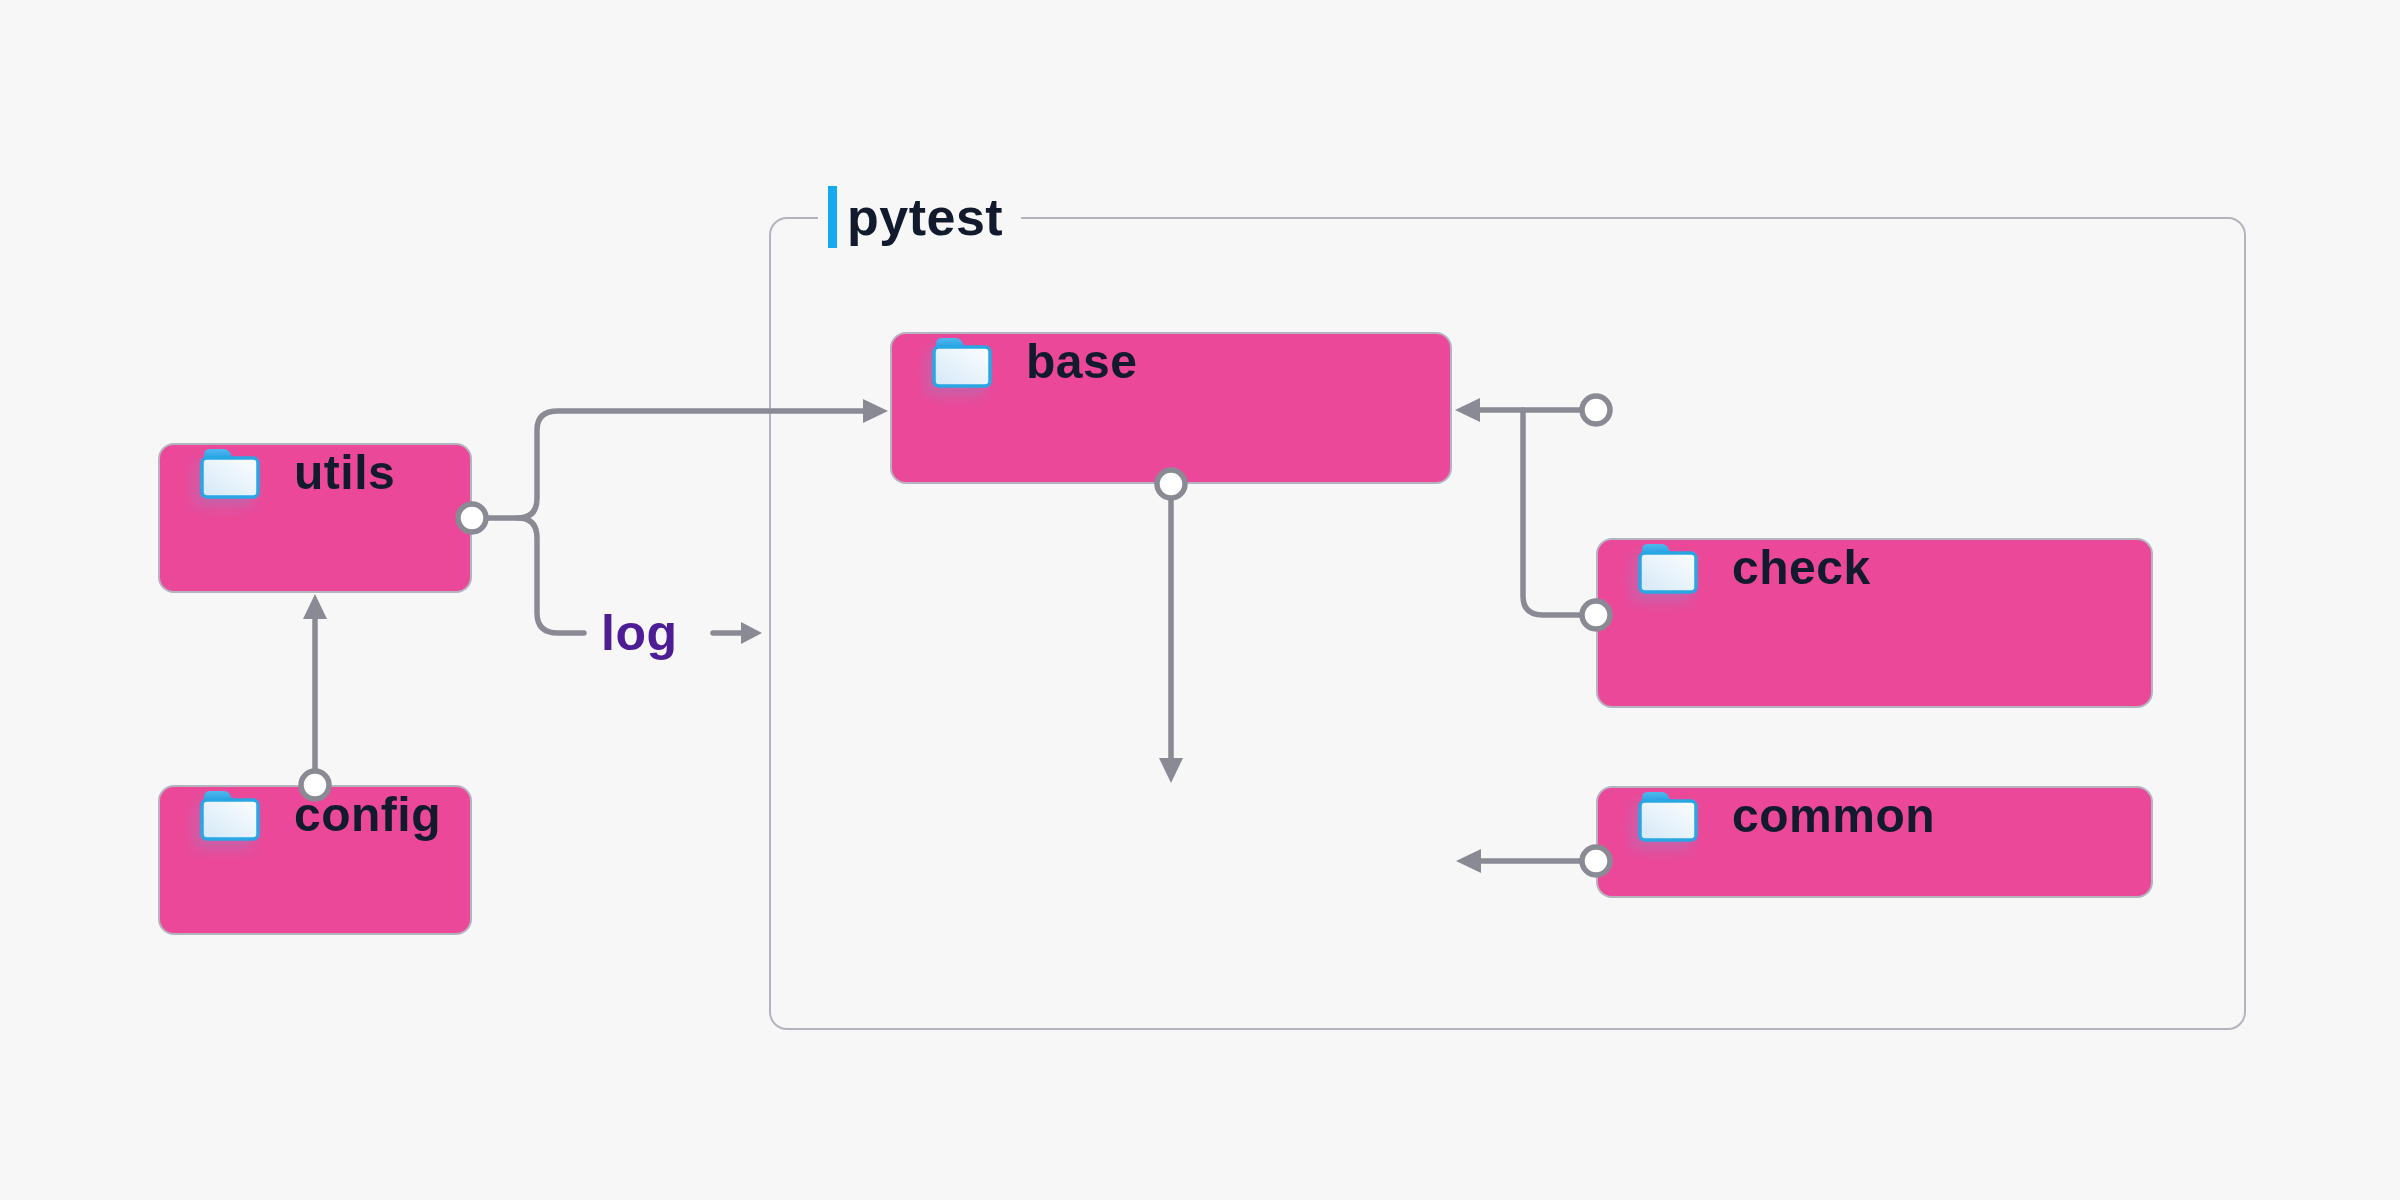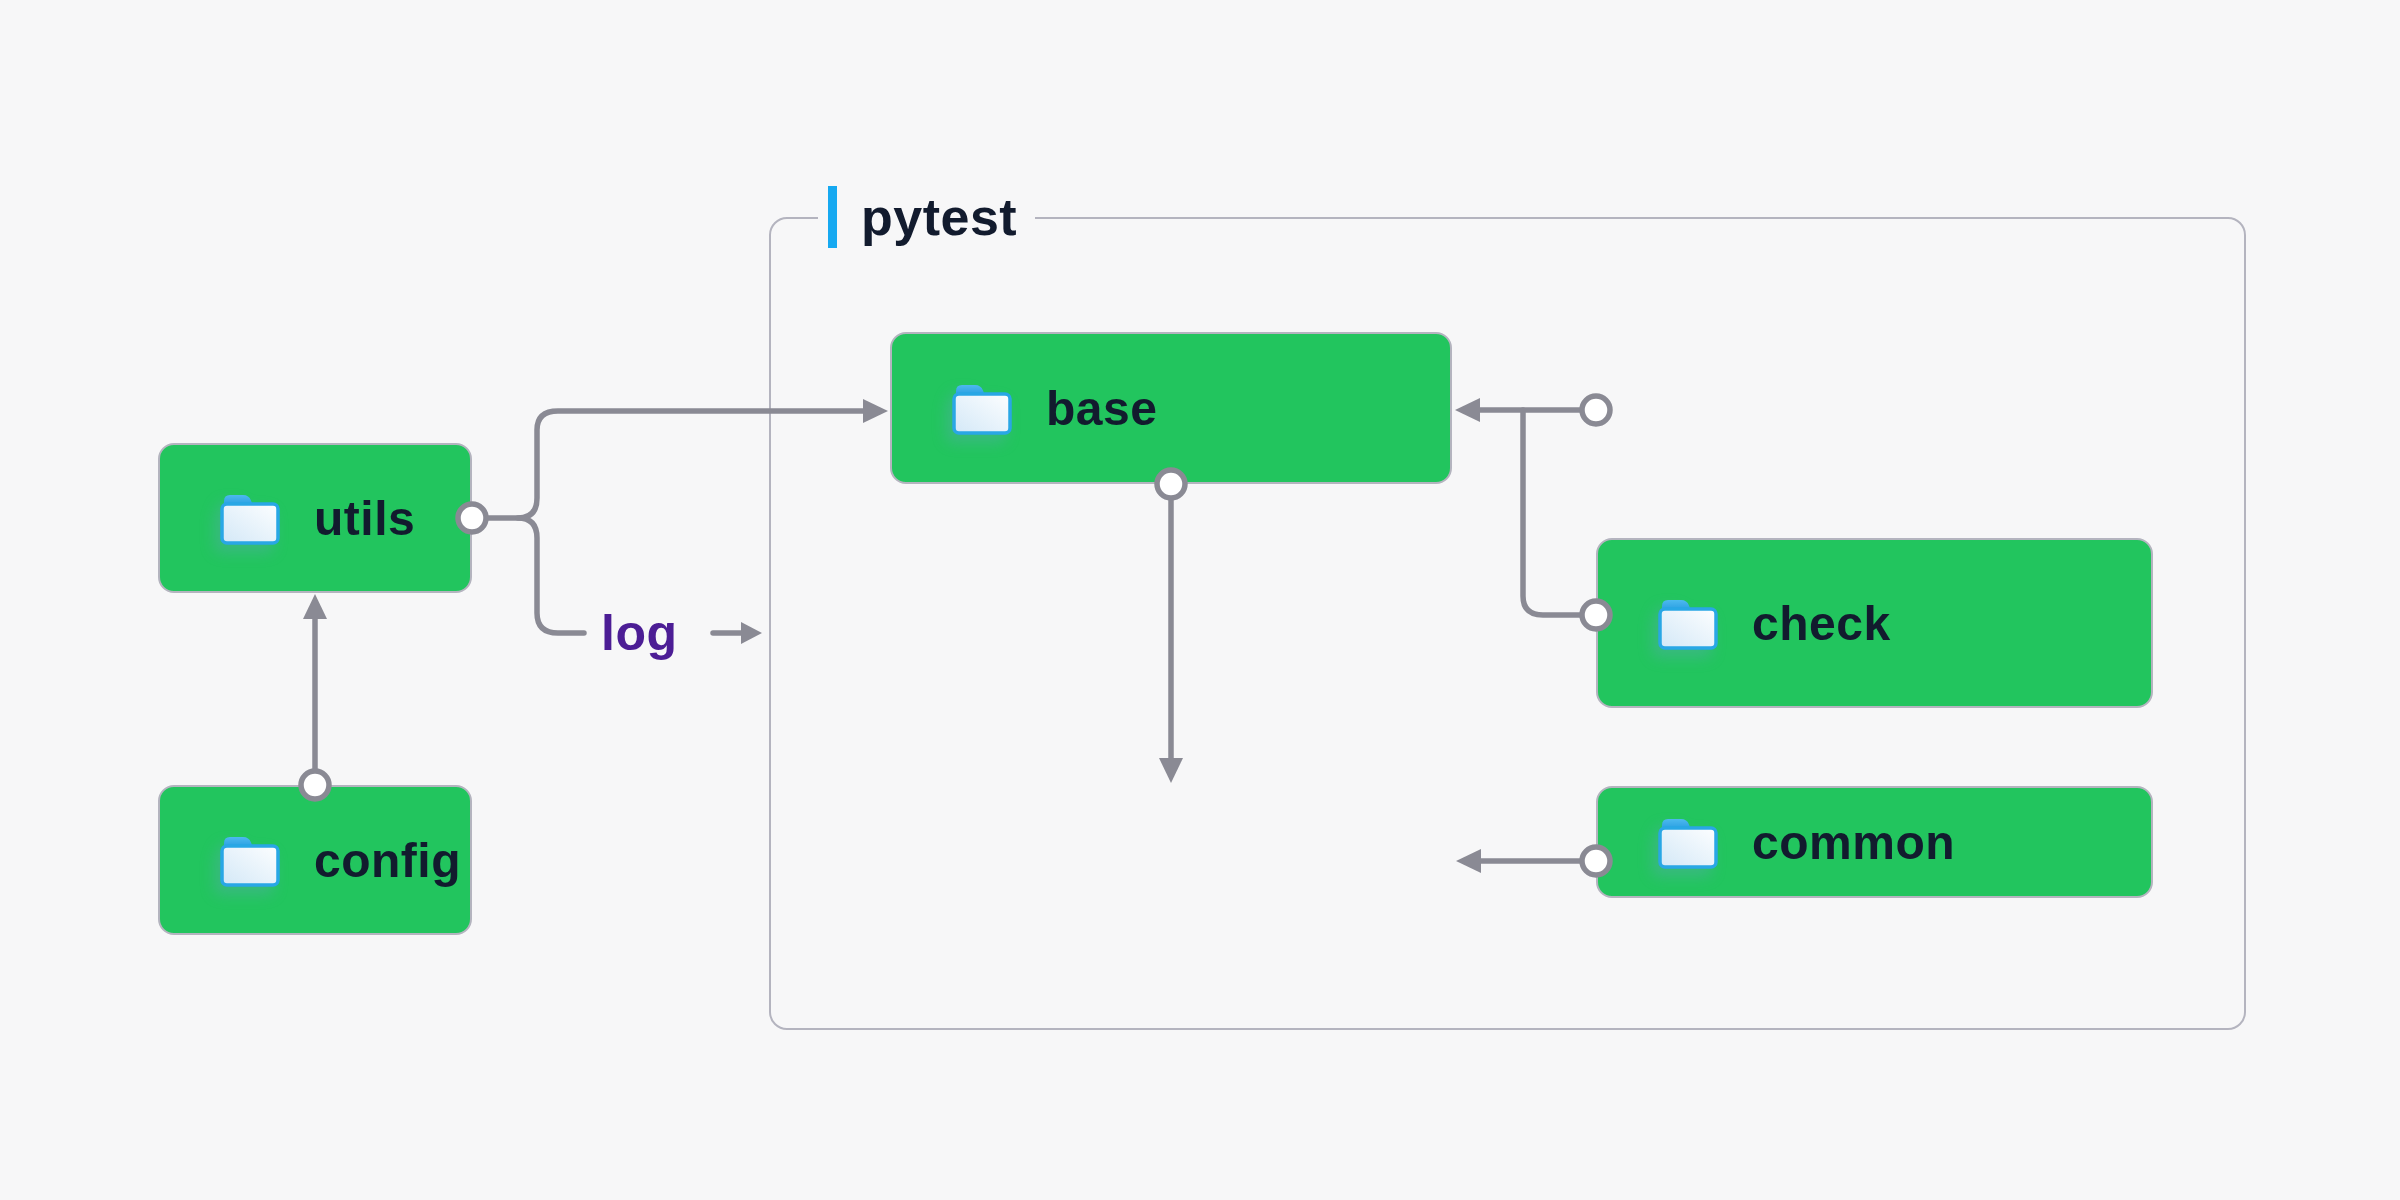--- a/index.html
+++ b/index.html
@@ -22,48 +22,48 @@
     border-radius: 18px;
     z-index: 1;
     box-sizing: border-box;
   }
   .group-label {
     position: absolute;
     left: 818px; top: 186px;
     height: 62px;
     display: flex;
     align-items: center;
-    gap: 24px;
+    gap: 10px;
     background: #f7f7f8;
     padding: 0 18px 0 10px;
     z-index: 4;
   }
   .accent-bar {
     width: 9px; height: 62px;
     background: #16a9f1;
     flex: 0 0 auto;
   }
   .group-title {
     font-size: 52px;
     font-weight: bold;
     color: #121b2e;
     letter-spacing: 0.5px;
     line-height: 62px;
     white-space: nowrap;
   }
   
   .node {
     position: absolute;
-    background: #22c55e;
+    background: #ec4899;
     border: 2.5px solid #b4b4bf;
     border-radius: 16px;
     box-sizing: border-box;
     display: flex;
-    align-items: center;
-    padding-left: 58px;
+    align-items: flex-start;
+    padding-left: 38px;
     gap: 32px;
     z-index: 2;
   }
   .node-label {
     font-size: 48px;
     font-weight: bold;
     color: #121b2e;
     letter-spacing: 0.5px;
     white-space: nowrap;
   }

